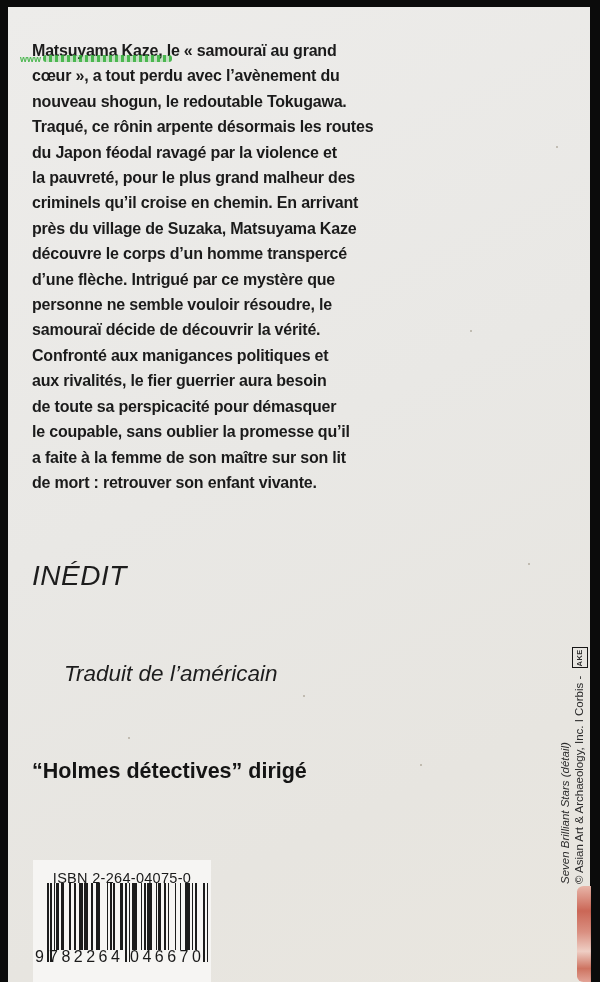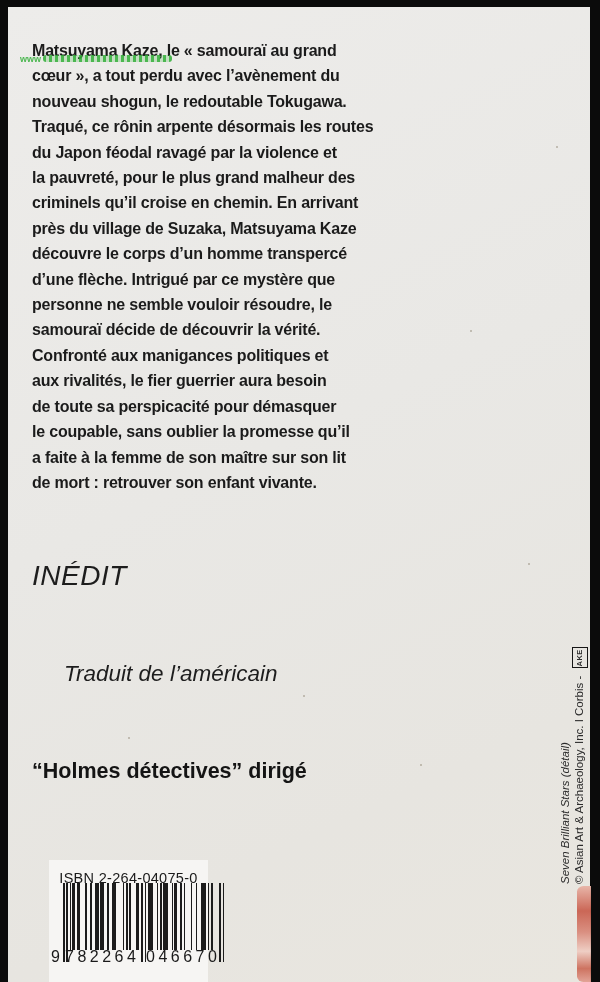--- a/index.html
+++ b/index.html
@@ -33,23 +33,22 @@
   }
   .translator {
     position:absolute; left:24px; top:652px;
     font-size:22.5px; line-height:30.5px; font-style:italic; color:#1d1d1d;margin-left:32px;
   }
   .series {
     position:absolute; left:24px; top:748px;
     font-size:21.5px; line-height:32px; font-weight:700; color:#141414;
   }
   .isbn-box {
-    position:absolute; left:25px; top:853px; width:159px; height:122px;
+    position:absolute; left:25px; top:853px; width:178px; height:122px;
     background:#f6f5f3;
-    margin-left:16px;
   }
   .isbn-label {
     position:absolute; left:0; top:10px; width:100%; text-align:center;
     font-size:14.5px; letter-spacing:.3px; color:#1a1a1a;
   }
   .bars { position:absolute; left:14px; top:23px; width:162px; height:80px; }
   .bars i { position:absolute; top:0; background:#1c1c1c; }
   .digits { position:absolute; left:0; top:88px; width:100%; height:20px;
     font-size:16px; color:#1a1a1a; }
   .digit-left { position:absolute; left:2px; top:0; }

